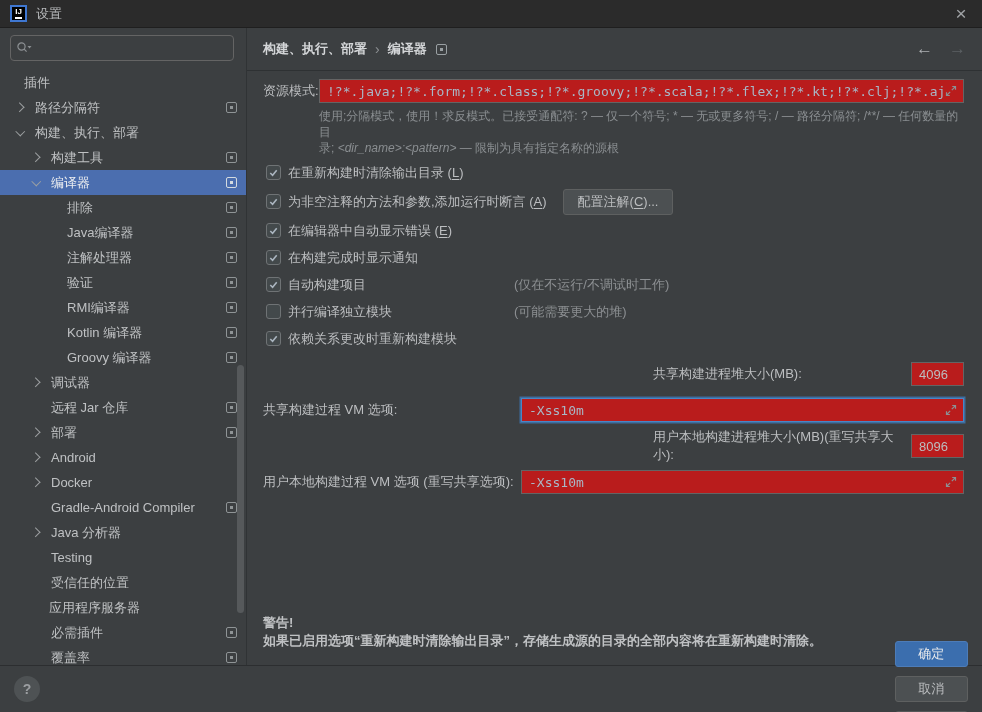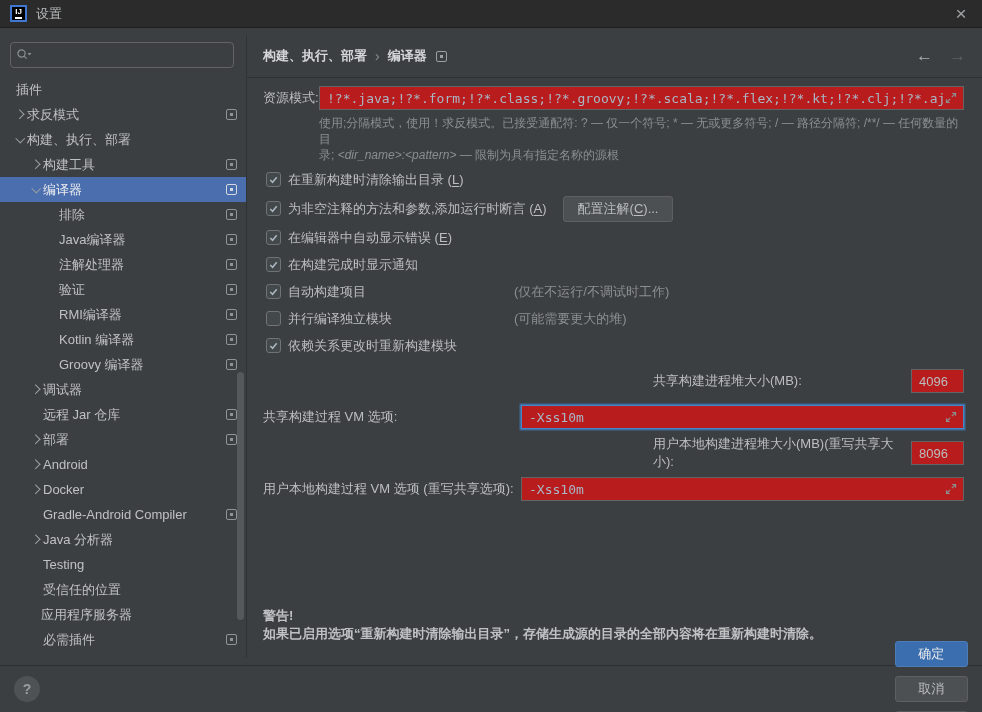--- a/index.html
+++ b/index.html
@@ -1,20 +1,20 @@
 <!DOCTYPE html>
 <html><head>
 <meta charset="utf-8">
 <style>
   * { margin:0; padding:0; box-sizing:border-box; }
   html,body { background:#202020; }
   body { font-family:"Liberation Sans","DejaVu Sans",sans-serif; }
   .window { width:982px; height:712px; background:#3c3f41; color:#bbbdbf;
             position:relative; overflow:hidden; font-size:13px;
-            display:flex; flex-direction:column;gap:7px; }
+            display:flex; flex-direction:column; }
 
   
   .titlebar { height:28px; background:#2b2b2b; border-bottom:1px solid #1f1f1f;
               display:flex; align-items:center; padding:0 10px; flex:0 0 auto; }
   .app-icon { width:17px; height:17px; background:#000; border:2px solid #3f77d1;
               color:#fff; font-size:8px; font-weight:bold; display:flex;
               align-items:center; justify-content:center; line-height:1;
               flex-direction:column; }
   .app-icon i { display:block; width:7px; height:2px; background:#fff; margin-top:1px; }
   .win-title { margin-left:9px; color:#b8babc; }
@@ -31,21 +31,21 @@
                 background:#3c3f41; display:flex; align-items:center; padding:0 5px; }
   .search-box svg { flex:0 0 auto; }
   .search-input { flex:1; background:transparent; border:none; outline:none;
                   color:#bbb; font:13px "Liberation Sans","DejaVu Sans",sans-serif;
                   margin-left:3px; min-width:0; }
   .tree { flex:1; overflow:hidden; padding-top:3px; position:relative; }
   .tree-row { height:25px; display:flex; align-items:center; cursor:default;
               white-space:nowrap; position:relative; padding-right:24px; }
   .tree-row.selected { background:#4b6eaf; }
   .tree-row.selected .tree-label { color:#eceef0; }
-  .tree-label { color:#bfc1c3; }
+  .tree-label { color:#bfc1c3;margin-left:8px; }
   .chev { width:13px; height:25px; display:inline-flex; align-items:center;
           justify-content:center; flex:0 0 13px; }
   .chev::before { content:""; width:5.5px; height:5.5px;
                   border-right:1.4px solid #9da0a2; border-bottom:1.4px solid #9da0a2;
                   display:block; }
   .chev.right::before { transform:rotate(-45deg); margin-left:-2px; }
   .chev.down::before  { transform:rotate(45deg); margin-top:-2px; }
   .chev-spacer { width:13px; flex:0 0 13px; height:1px; }
   .pane-icon { position:absolute; right:9px; top:7px; width:11px; height:11px;
                border:1px solid #8f9496; border-radius:2px; }
@@ -151,21 +151,21 @@
           </svg>
           <input class="search-input" placeholder="" style="">
         </div>
       </div>
       <div class="tree">
           <div class="tree-row" style="padding-left: 16px;">
             <span class="tree-label">插件</span>
           </div>
           <div class="tree-row" style="padding-left: 14px;">
             <span class="chev right"></span>
-            <span class="tree-label">求反模式</span>
+            <span class="tree-label">路径分隔符</span>
             <span class="pane-icon"></span>
           </div>
           <div class="tree-row" style="padding-left: 14px;">
             <span class="chev down"></span>
             <span class="tree-label">构建、执行、部署</span>
           </div>
           <div class="tree-row" style="padding-left: 30px;">
             <span class="chev right"></span>
             <span class="tree-label">构建工具</span>
             <span class="pane-icon"></span>

